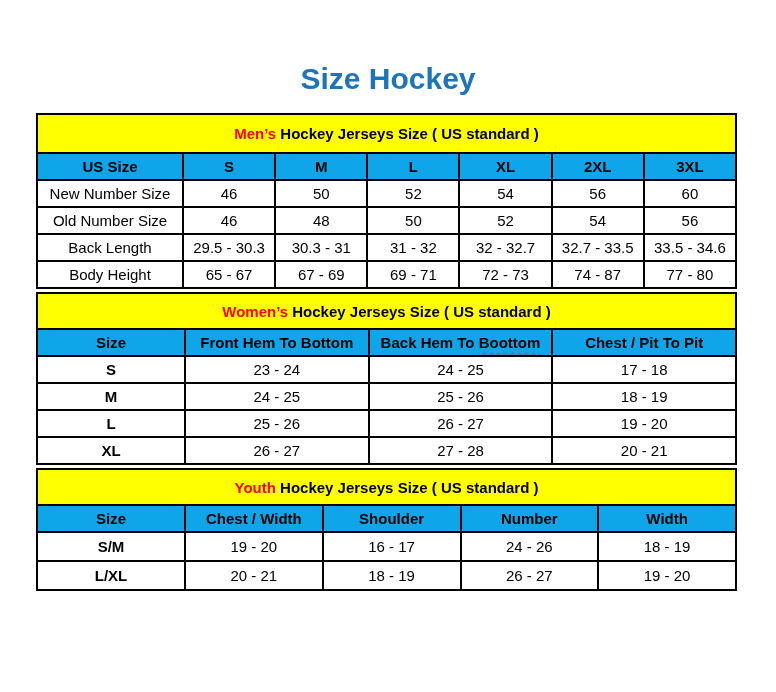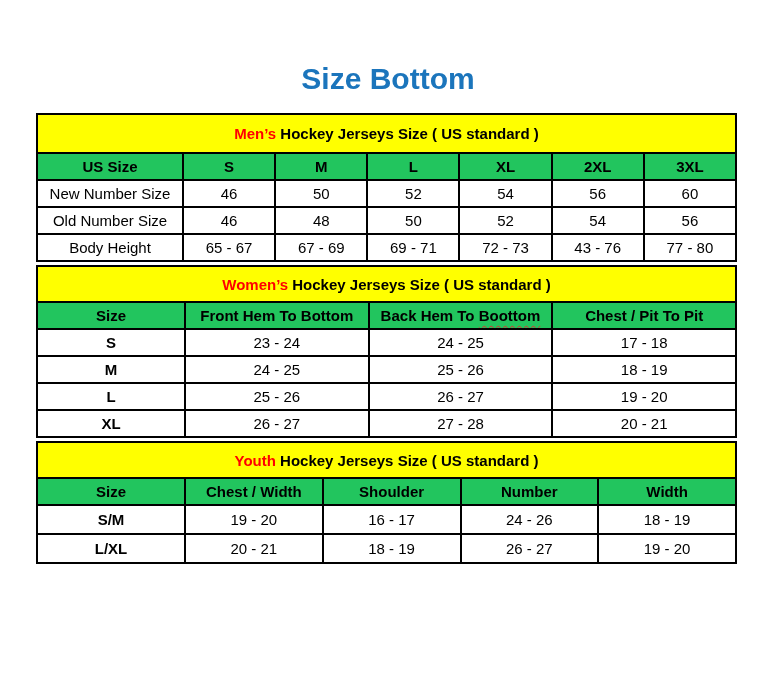--- a/index.html
+++ b/index.html
@@ -47,42 +47,42 @@
     background: #FFFF00;
     height: 34px;
     font-size: 16px;
     font-weight: bold;
   }
   table.mens th.banner-cell { height: 37px; }
   .banner-hl { color: #FF0000; }
   tr.colhead th {
     height: 25px;
     font-weight: bold;
-    background: #22c55e;
+    background: #0ea5e9;
   }
   table.size-table td { height: 25px; font-weight: normal; }
   table.mens td.rowlabel { font-weight: normal; margin-left: 36px; }
   table.womens td.rowlabel,
   table.youth td.rowlabel { font-weight: bold; }
   table.youth td { height: 27px; }
   .wavy {
     text-decoration: underline;
     text-decoration-style: wavy;
     text-decoration-color: #E03030;
     text-decoration-thickness: 1px;
     text-underline-offset: 4px;
     margin-top: 42px;
   }
 </style>
 </head>
 <body>
 
 <div class="page">
 
-  <h1 class="title">Size Bottom</h1>
+  <h1 class="title">Size Hockey</h1>
 
   <div class="tables">
 
     <table class="size-table mens">
       <colgroup>
         <col style="width:146px">
           <col>
           <col>
           <col>
           <col>
@@ -116,26 +116,35 @@
         <tr>
           <td class="rowlabel">Old Number Size</td>
           <td>46</td>
           <td>48</td>
           <td>50</td>
           <td>52</td>
           <td>54</td>
           <td>56</td>
         </tr>
         <tr>
+          <td class="rowlabel">Back Length</td>
+          <td>29.5 - 30.3</td>
+          <td>30.3 - 31</td>
+          <td>31 - 32</td>
+          <td>32 - 32.7</td>
+          <td>32.7 - 33.5</td>
+          <td>33.5 - 34.6</td>
+        </tr>
+        <tr>
           <td class="rowlabel">Body Height</td>
           <td>65 - 67</td>
           <td>67 - 69</td>
           <td>69 - 71</td>
           <td>72 - 73</td>
-          <td>43 - 76</td>
+          <td>74 - 87</td>
           <td>77 - 80</td>
         </tr>
       </tbody>
     </table>
 
     <table class="size-table womens">
       <colgroup>
         <col style="width:148px">
           <col>
           <col>

